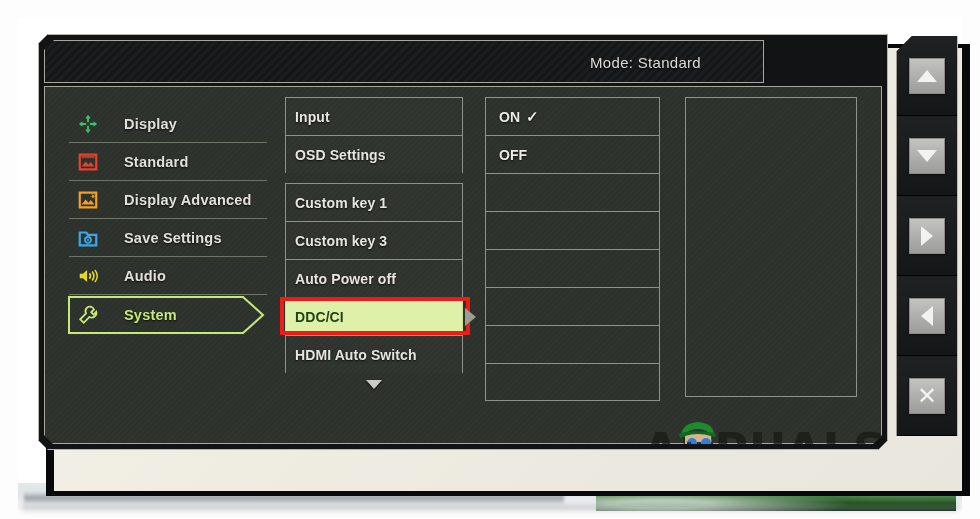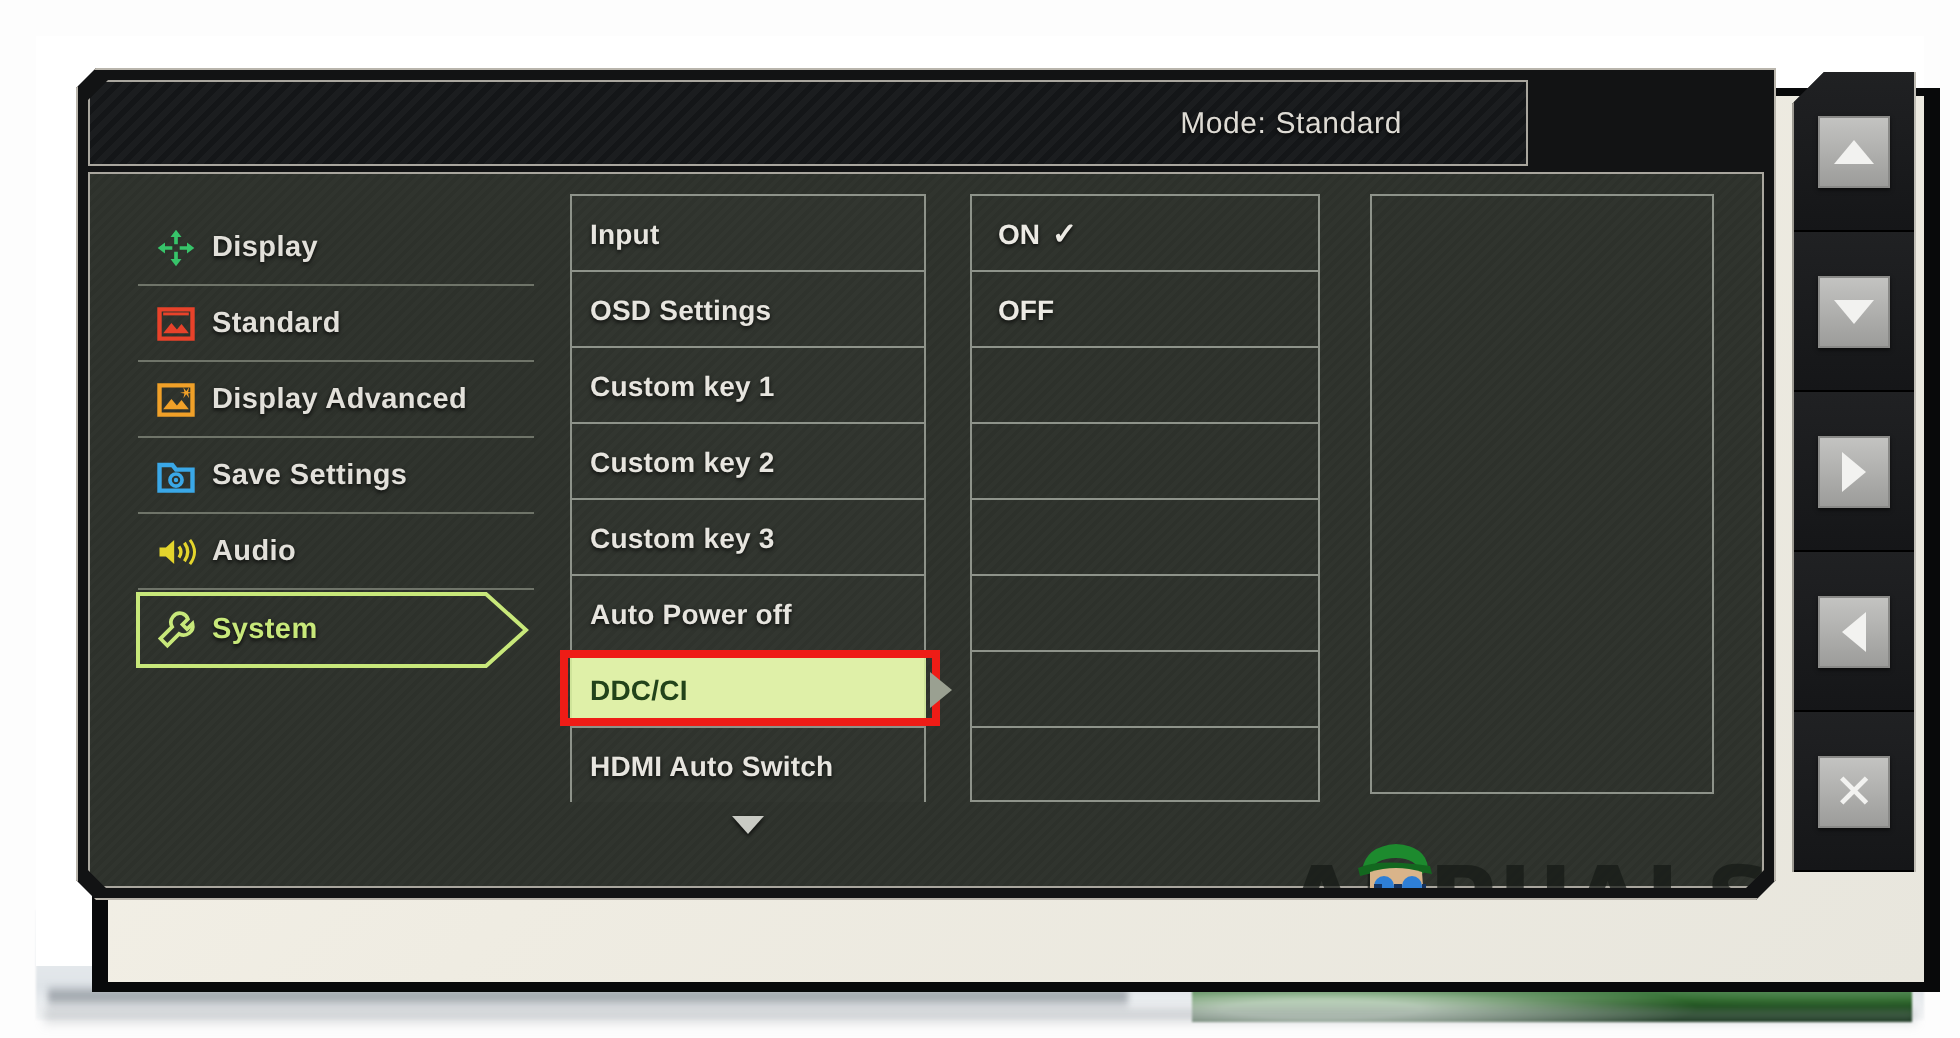--- a/index.html
+++ b/index.html
@@ -130,21 +130,21 @@
   .sidebar {
     position: absolute;
     left: 24px; top: 18px;
     width: 198px;
   }
   .side-item {
     position: relative;
     height: 38px;
     display: flex;
     align-items: center;
-    gap: 7px;
+    gap: 25px;
     padding-left: 8px;
     border-bottom: 1px solid #6f7469;
   }
   .side-item:last-child { border-bottom: none; }
   .side-label {
     color: #e2e0da;
     font-size: 14.5px;
     font-weight: bold;
     letter-spacing: .2px;
     text-shadow: 0 1px 2px rgba(0,0,0,.85);
@@ -392,25 +392,22 @@
             </div>
           </div>
 
         <div class="col-mid" id="optlist">
             <div class="opt-row" style="position: relative;">
               <span>Input</span>
             </div>
             <div class="opt-row" style="position: relative;">
               <span>OSD Settings</span>
             </div>
-            <div class="opt-row" style="position: relative;">
+            <div class="opt-row" style="position: relative; margin-top: 10px;">
               <span>Custom key 1</span>
-            </div>
-            <div class="opt-row" style="position: relative;">
-              <span>Custom key 2</span>
             </div>
             <div class="opt-row" style="position: relative;">
               <span>Custom key 3</span>
             </div>
             <div class="opt-row" style="position: relative;">
               <span>Auto Power off</span>
             </div>
             <div class="opt-row selected" style="position: relative;">
               <span>DDC/CI</span>
               <div class="sel-annotate" style="top: -1px;"></div>

